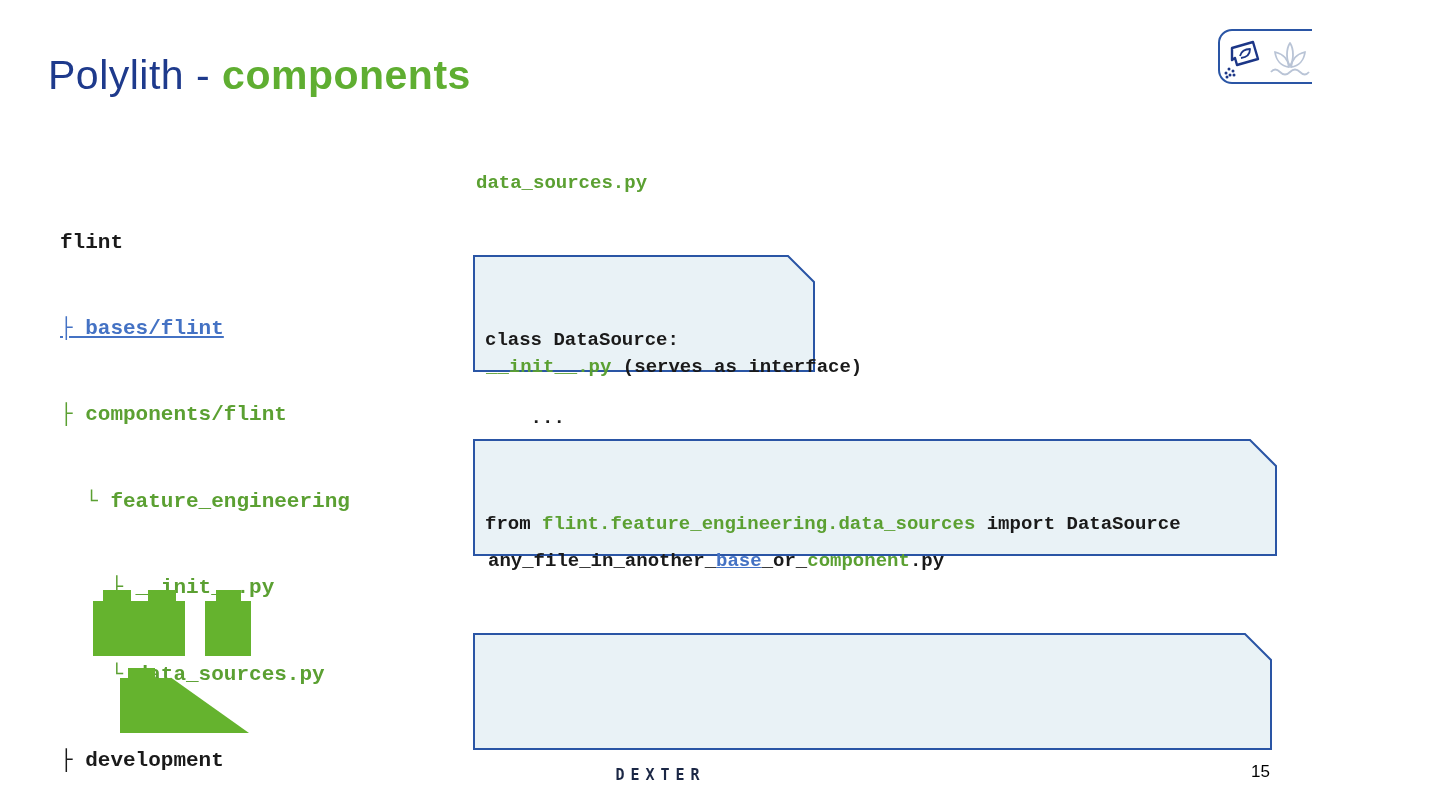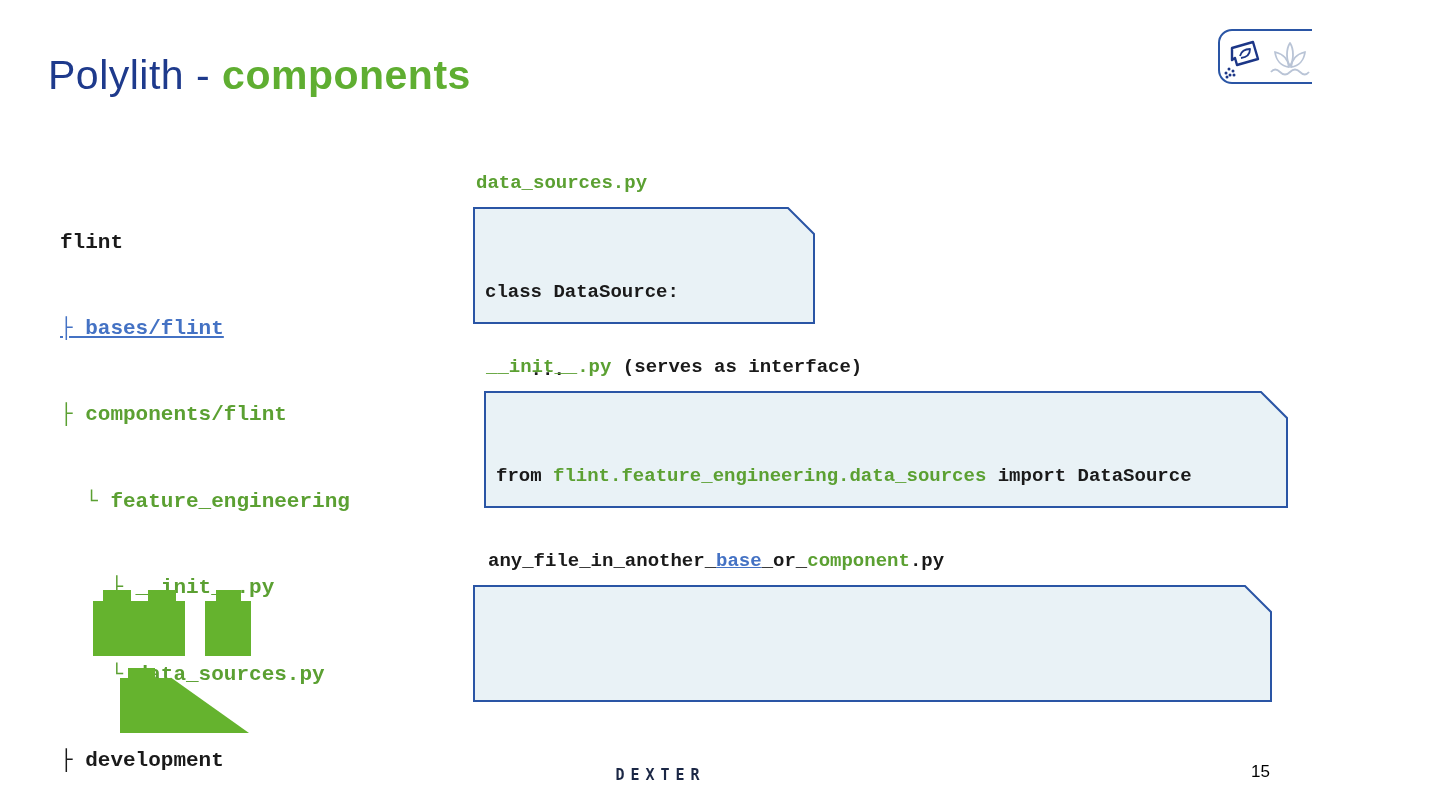--- a/index.html
+++ b/index.html
@@ -21,21 +21,21 @@
   .tree{position:absolute;left:60px;top:171px;font-family:"Liberation Mono", monospace;
         font-weight:700;font-size:21px;line-height:28.8px;white-space:pre;}
 
   [data-color="black"]{color:#1a1a1a;}
   [data-color="green"]{color:#5ba032;}
   [data-color="blue"]{color:#4472c4;text-decoration:underline;}
 
   
   .block-label{position:absolute;font-family:"Liberation Mono", monospace;font-weight:700;
                font-size:19px;white-space:pre;}
-  .code-block{position:absolute;}
+  .code-block{position:absolute;margin-top:48px;}
   .code-block svg.frame{position:absolute;left:0;top:0;}
   .code-content{position:relative;padding:20px 12px;font-family:"Liberation Mono", monospace;
                 font-weight:700;font-size:19px;line-height:26px;white-space:pre;}
   .code-line{min-height:26px;}
 
   
   .lego div{position:absolute;background:#65b32e;}
   .lego .wedge{clip-path:polygon(0 0,40% 0,100% 100%,0 100%);}
 
   
@@ -118,21 +118,21 @@
     <svg class="frame" width="342" height="117">
       <polygon points="1,1 315,1 341,27 341,116 1,116" fill="#e9f2f6" stroke="#2a55a5" stroke-width="2"></polygon>
     </svg>
     <div class="code-content">
       <div class="code-line"><span data-color="black">class DataSource:</span></div>
       <div class="code-line"><span data-color="black">    ...</span></div>
     </div>
   </div>
 
   <div class="block-label" style="left:486px;top:356px;"><span data-color="green">__init__.py</span><span data-color="black"> (serves as interface)</span></div>
-  <div class="code-block" style="left:484px;top:391px;width:804px;height:117px;">
+  <div class="code-block" style="left:473px;top:391px;width:804px;height:117px;">
     <svg class="frame" width="804" height="117">
       <polygon points="1,1 777,1 803,27 803,116 1,116" fill="#e9f2f6" stroke="#2a55a5" stroke-width="2"></polygon>
     </svg>
     <div class="code-content">
       <div class="code-line"><span data-color="black">from </span><span data-color="green">flint.feature_engineering.data_sources</span><span data-color="black"> import DataSource</span></div>
       <div class="code-line blank"></div>
       <div class="code-line"><span data-color="black">...</span></div>
     </div>
   </div>
 

